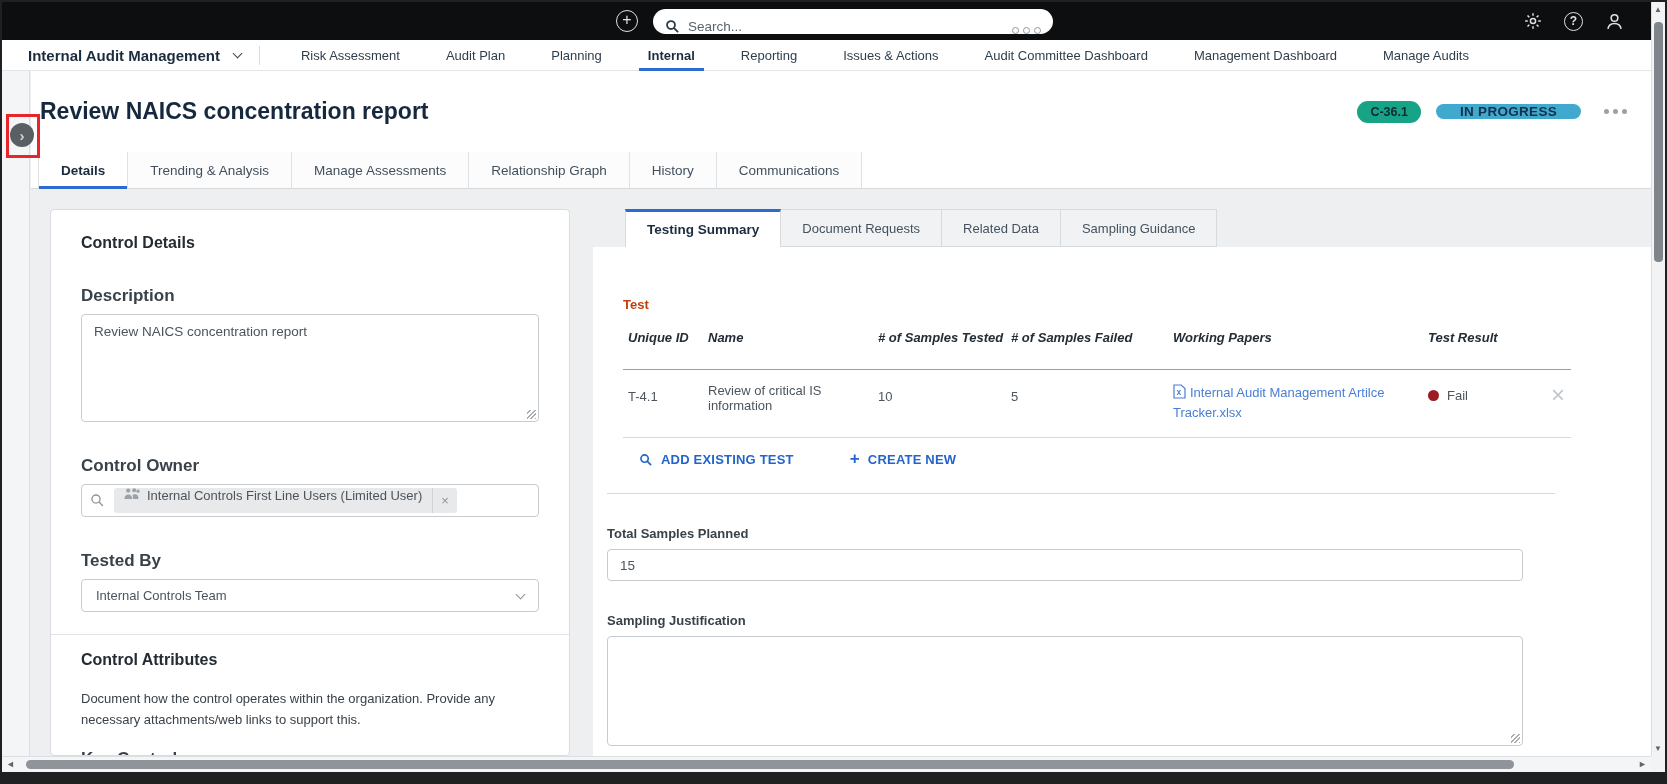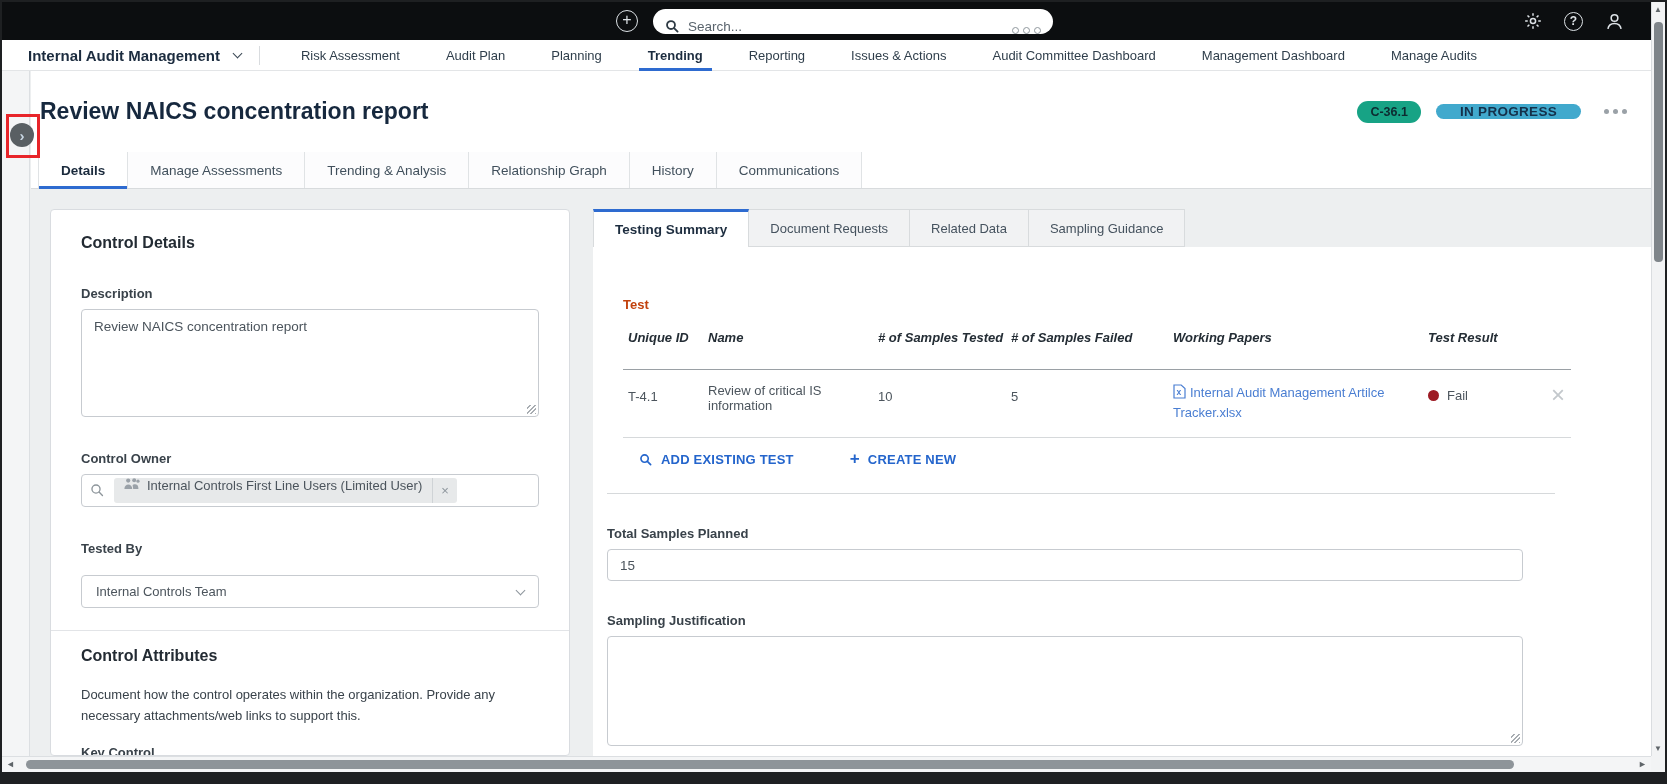--- a/index.html
+++ b/index.html
@@ -69,51 +69,51 @@
   .ptab:first-child { border-left:1px solid #e0e3e5; margin-left:7px; }
   .ptab.active { background:#fff; color:#1b2b3d; font-weight:700; }
   .ptab.active::after { content:""; position:absolute; left:0; right:0; bottom:-1px; height:3px; background:#2e6bd0; }
 
   .content { flex:1; background:#edeff0; display:flex; padding:20px 0 0 19px; gap:23px; overflow:hidden; }
 
   
   .card { width:520px; background:#fff; border:1px solid #d9dce0; border-radius:4px;
           padding:24px 30px; overflow:hidden; }
   .card-head { font-size:16px; font-weight:700; color:#232b33; }
-  .clabel { margin-top:34px; font-size:13px; font-weight:600; color:#39424a; }
+  .clabel { margin-top:34px; font-size:17px; font-weight:600; color:#39424a; }
   .textbox { position:relative; margin-top:8px; }
   .ta { width:100%; border:1px solid #c7cbd0; border-radius:4px; resize:none; outline:none;
         font-family:"Liberation Sans", sans-serif; font-size:13.5px; color:#4b545c;
         padding:9px 12px; display:block; }
   .ta-desc { height:108px; }
   .resize-handle { position:absolute; right:3px; bottom:3px; width:9px; height:9px;
         background:repeating-linear-gradient(135deg, transparent 0 2px, #a8adb2 2px 3.2px); }
   .search-field { margin-top:8px; height:33px; border:1px solid #c7cbd0; border-radius:4px;
                   display:flex; align-items:center; padding:0 8px; gap:9px; background:#fff; }
   .chip { display:flex; align-items:stretch; background:#e7e9ea; border-radius:3px; height:25px;
           font-size:13px; color:#4b545c; }
   .chip-main { padding:0 10px; display:flex; gap:7px; white-space:nowrap; }
   .chip-x { border-left:1px solid #cfd3d6; padding:0 8px; color:#8d959c; font-size:13px;
             display:flex; align-items:center; }
-  .selectbox { margin-top:19px; height:33px; border:1px solid #c7cbd0; border-radius:4px;
+  .selectbox { margin-top:8px; height:33px; border:1px solid #c7cbd0; border-radius:4px;
                display:flex; align-items:center; justify-content:space-between; padding:0 14px;
                font-size:13px; color:#4b545c; background:#fff;text-align:center; }
   .sel-chev { width:7px; height:7px; border-right:1.5px solid #8d959c; border-bottom:1.5px solid #8d959c;
               transform:rotate(45deg); margin-top:-3px; }
   .card-div { margin:22px -30px 0; border:none; border-top:1px solid #e2e4e7; }
   .attr-head { margin-top:16px; font-size:16px; font-weight:700; color:#232b33; }
   .attr-help { margin-top:20px; font-size:13px; color:#39424a; line-height:1.6; width:448px; }
   .clabel.tight { margin-top:18px; }
 
   
   .right-area { flex:1; display:flex; flex-direction:column; min-width:0; }
   .subtabs { height:38px; display:flex; flex:0 0 auto; }
   .stab { padding:0 21px; display:flex; align-items:center; font-size:13px; color:#45525e;
           background:#f1f2f3; border:1px solid #d8dbdd; border-left:none; white-space:nowrap; }
-  .stab:first-child { border-left:1px solid #d8dbdd; }
+  .stab:first-child { border-left:1px solid #d8dbdd;margin-left:32px; }
   .stab.active { background:#fff; border-top:3px solid #2e6bd0; border-bottom:none;
                  font-weight:700; color:#1d2d3f; font-size:13.5px; }
   .panel { flex:1; background:#fff; padding:0 0 0 14px; min-height:0; }
 
   .test-label { margin:50px 0 0 16px; font-size:13px; font-weight:700; color:#c2410c; }
   .ttable { margin:10px 0 0 16px; width:948px; font-size:13px; }
   .thead { display:flex; border-bottom:1px solid #9aa0a5; padding:8px 0 24px; }
   .thead > div { font-weight:700; color:#242d35; white-space:nowrap;font-style:italic; }
   .trow { display:flex; align-items:flex-start; border-bottom:1px solid #d6d9db; padding:13px 0 14px;
           color:#4c555d; }
@@ -196,21 +196,21 @@
   <div class="appnav">
     <div class="brand">
       <span>Internal Audit Management</span>
       <span class="chev-dn"></span>
     </div>
     <div class="nav-div"></div>
     <div class="nav-items">
       <span class="nav-item">Risk Assessment</span>
       <span class="nav-item">Audit Plan</span>
       <span class="nav-item">Planning</span>
-      <span class="nav-item active">Trending</span>
+      <span class="nav-item active">Internal</span>
       <span class="nav-item">Reporting</span>
       <span class="nav-item">Issues &amp; Actions</span>
       <span class="nav-item">Audit Committee Dashboard</span>
       <span class="nav-item">Management Dashboard</span>
       <span class="nav-item">Manage Audits</span>
     </div>
   </div>
 
   <div class="main">
     <div class="left-rail"></div>
@@ -226,22 +226,22 @@
           <span class="kebab">
               <span></span>
               <span></span>
               <span></span>
             </span>
         </div>
       </div>
 
       <div class="page-tabs">
         <span class="ptab active">Details</span>
+        <span class="ptab">Trending &amp; Analysis</span>
         <span class="ptab">Manage Assessments</span>
-        <span class="ptab">Trending &amp; Analysis</span>
         <span class="ptab">Relationship Graph</span>
         <span class="ptab">History</span>
         <span class="ptab">Communications</span>
       </div>
 
       <div class="content">
 
         <div class="card">
           <div class="card-head">Control Details</div>
 

